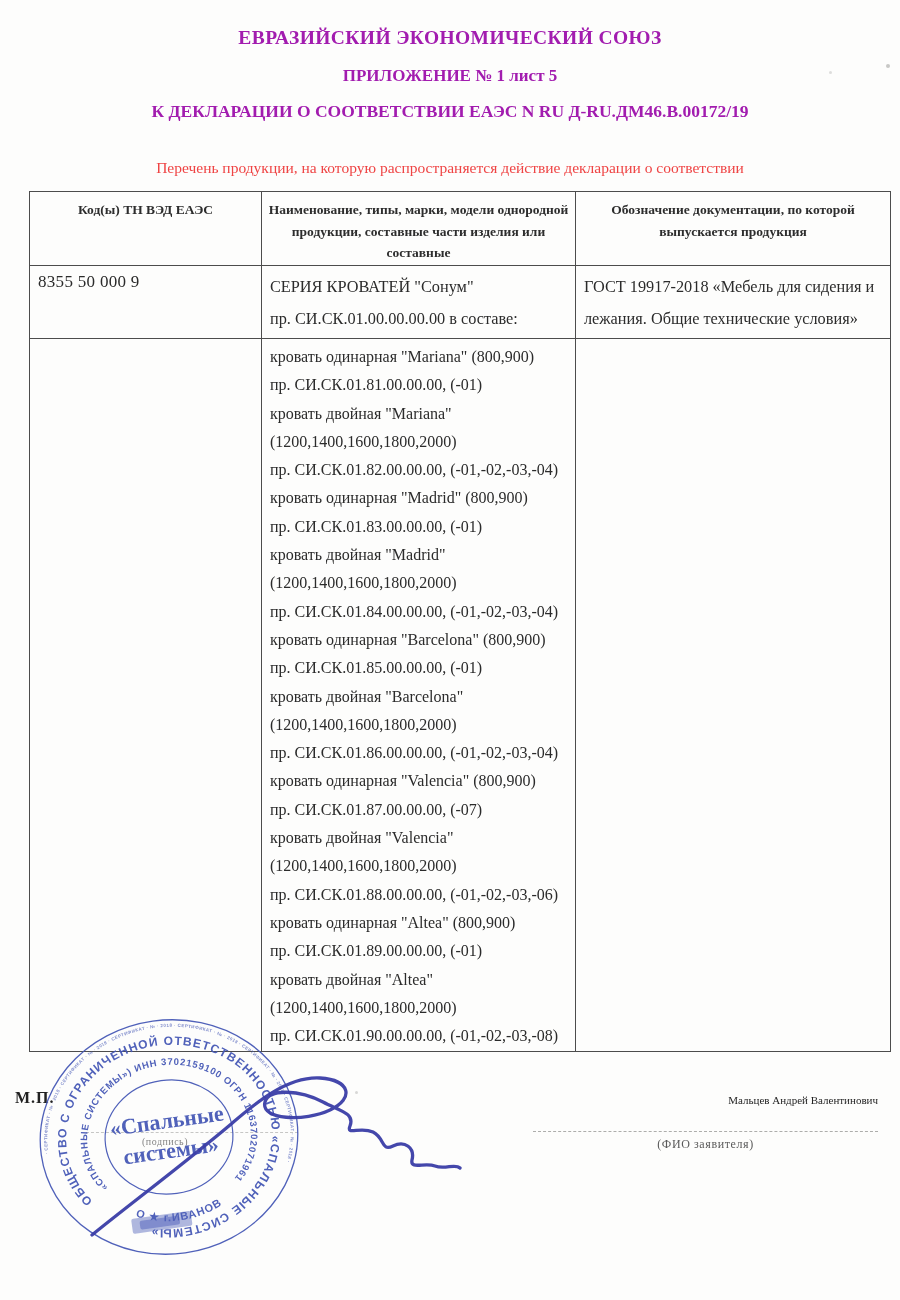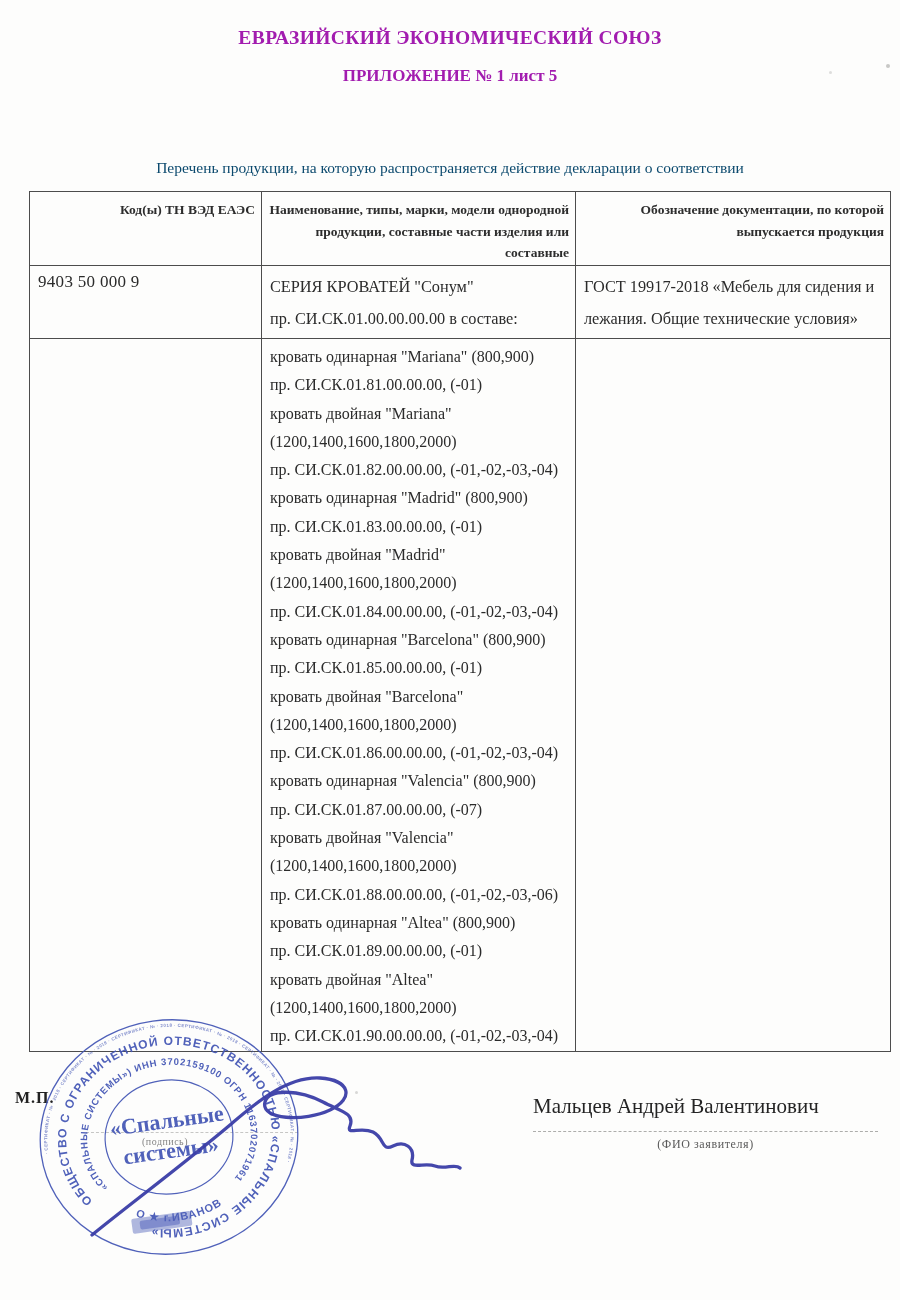--- a/index.html
+++ b/index.html
@@ -2,76 +2,77 @@
 <html><head>
 <meta charset="utf-8">
 <style>
   html,body{margin:0;padding:0;background:#e8e8e6;}
   .page{position:relative;width:900px;height:1300px;margin:0 auto;background:#fdfdfc;
         font-family:"Liberation Serif",serif;color:#2b2b2b;overflow:hidden;}
   .hdr{position:absolute;left:0;right:0;text-align:center;font-weight:bold;color:#a21caf;}
   .t1{top:27px;font-size:19.5px;letter-spacing:.4px;}
   .t2{top:66px;font-size:17px;}
   .t3{top:101px;font-size:17.5px;}
-  .caption{position:absolute;top:159px;left:0;right:0;text-align:center;font-size:15.5px;color:#0c4a6e;}
+  .caption{position:absolute;top:159px;left:0;right:0;text-align:center;font-size:15.5px;color:#ef4444;}
   table.products{position:absolute;left:29px;top:191px;width:861px;border-collapse:collapse;table-layout:fixed;}
   .products th,.products td{border:1.6px solid #4c4c4c;vertical-align:top;padding:0;}
-  .products th{font-size:13.5px;font-weight:bold;line-height:21.5px;padding:7px 6px 0;text-align:right;color:#2d2d2d;}
+  .products th{font-size:13.5px;font-weight:bold;line-height:21.5px;padding:7px 6px 0;text-align:center;color:#2d2d2d;}
   .products thead tr{height:74px;}
   tr.row-1{height:73px;}
   tr.row-2 td{height:712px;}
   td.code{font-size:17px;padding:6px 8px 0;letter-spacing:.3px;}
   .lines{padding:0 0 0 8px;}
   tr.row-1 .lines{padding-top:5px;}
   tr.row-1 .line{font-size:16.3px;line-height:31.5px;white-space:nowrap;}
   tr.row-2 .lines{padding-top:4px;}
   tr.row-2 .line{font-size:16px;line-height:28.3px;white-space:nowrap;}
   .mp{position:absolute;left:15px;top:1089px;font-size:16px;font-weight:bold;letter-spacing:1px;z-index:2;color:#222;}
   .sig-line{position:absolute;border-top:1.2px dashed #9a9a98;z-index:1;}
   .sig-line.left{left:86px;top:1132px;width:212px;opacity:.55;}
   .sig-line.right{left:533px;top:1131px;width:345px;opacity:.8;}
   .sig-cap{position:absolute;text-align:center;color:#5a5a5a;}
   .sig-cap.left{left:120px;top:1136px;width:90px;font-size:10px;opacity:.75;z-index:1;letter-spacing:.5px;}
   .sig-cap.right{left:533px;top:1137px;width:345px;font-size:12px;letter-spacing:.6px;}
-  .name{position:absolute;left:533px;top:1094px;width:345px;text-align:left;font-size:21px;color:#242424;}
+  .name{position:absolute;left:533px;top:1094px;width:345px;text-align:right;font-size:11px;color:#242424;}
   .stamp-svg{position:absolute;left:34px;top:1016px;z-index:3;}
   .stamp-svg text{font-family:"Liberation Sans",sans-serif;font-weight:bold;}
   .stamp-svg .ring-main{font-size:12px;letter-spacing:1.1px;}
   .stamp-svg .ring-inner{font-size:9.5px;letter-spacing:.8px;}
   .stamp-svg .ring-bottom{font-size:11px;letter-spacing:1px;}
   .stamp-svg .micro{font-size:4.5px;letter-spacing:.4px;opacity:.7;}
   .stamp-svg .center-text{font-family:"Liberation Serif",serif;font-size:22px;font-weight:bold;}
   .sign-svg{position:absolute;left:55px;top:1068px;z-index:4;}
   .speck{position:absolute;border-radius:50%;background:#c8c8c6;z-index:0;}
 </style>
 </head>
 <body>
 
 <div class="page">
 
   <div class="hdr t1">ЕВРАЗИЙСКИЙ ЭКОНОМИЧЕСКИЙ СОЮЗ</div>
   <div class="hdr t2">ПРИЛОЖЕНИЕ № 1 лист 5</div>
+  <div class="hdr t3">К ДЕКЛАРАЦИИ О СООТВЕТСТВИИ ЕАЭС N RU Д-RU.ДМ46.В.00172/19</div>
   <div class="caption">Перечень продукции, на которую распространяется действие декларации о соответствии</div>
 
   <table class="products">
     <colgroup>
       <col style="width:232px">
         <col style="width:314px">
         <col style="width:315px">
     </colgroup>
     <thead>
       <tr>
         <th>Код(ы) ТН ВЭД ЕАЭС</th>
         <th>Наименование, типы, марки, модели однородной продукции, составные части изделия или составные</th>
         <th>Обозначение документации, по которой выпускается продукция</th>
       </tr>
     </thead>
     <tbody>
       <tr class="row-1">
-        <td class="code">9403 50 000 9</td>
+        <td class="code">8355 50 000 9</td>
         <td>
           <div class="lines">
               <div class="line">СЕРИЯ КРОВАТЕЙ "Сонум"</div>
               <div class="line">пр. СИ.СК.01.00.00.00.00 в составе:</div>
             </div>
         </td>
         <td>
           <div class="lines">
               <div class="line">ГОСТ 19917-2018 «Мебель для сидения и</div>
               <div class="line">лежания. Общие технические условия»</div>
@@ -99,21 +100,21 @@
               <div class="line">пр. СИ.СК.01.86.00.00.00, (-01,-02,-03,-04)</div>
               <div class="line">кровать одинарная "Valencia" (800,900)</div>
               <div class="line">пр. СИ.СК.01.87.00.00.00, (-07)</div>
               <div class="line">кровать двойная "Valencia"</div>
               <div class="line">(1200,1400,1600,1800,2000)</div>
               <div class="line">пр. СИ.СК.01.88.00.00.00, (-01,-02,-03,-06)</div>
               <div class="line">кровать одинарная "Altea" (800,900)</div>
               <div class="line">пр. СИ.СК.01.89.00.00.00, (-01)</div>
               <div class="line">кровать двойная "Altea"</div>
               <div class="line">(1200,1400,1600,1800,2000)</div>
-              <div class="line">пр. СИ.СК.01.90.00.00.00, (-01,-02,-03,-04)</div>
+              <div class="line">пр. СИ.СК.01.90.00.00.00, (-01,-02,-03,-08)</div>
             </div>
         </td>
         <td></td>
       </tr>
     </tbody>
   </table>
 
   <div class="mp">М.П.</div>
 
   <div class="sig-line left"></div>

